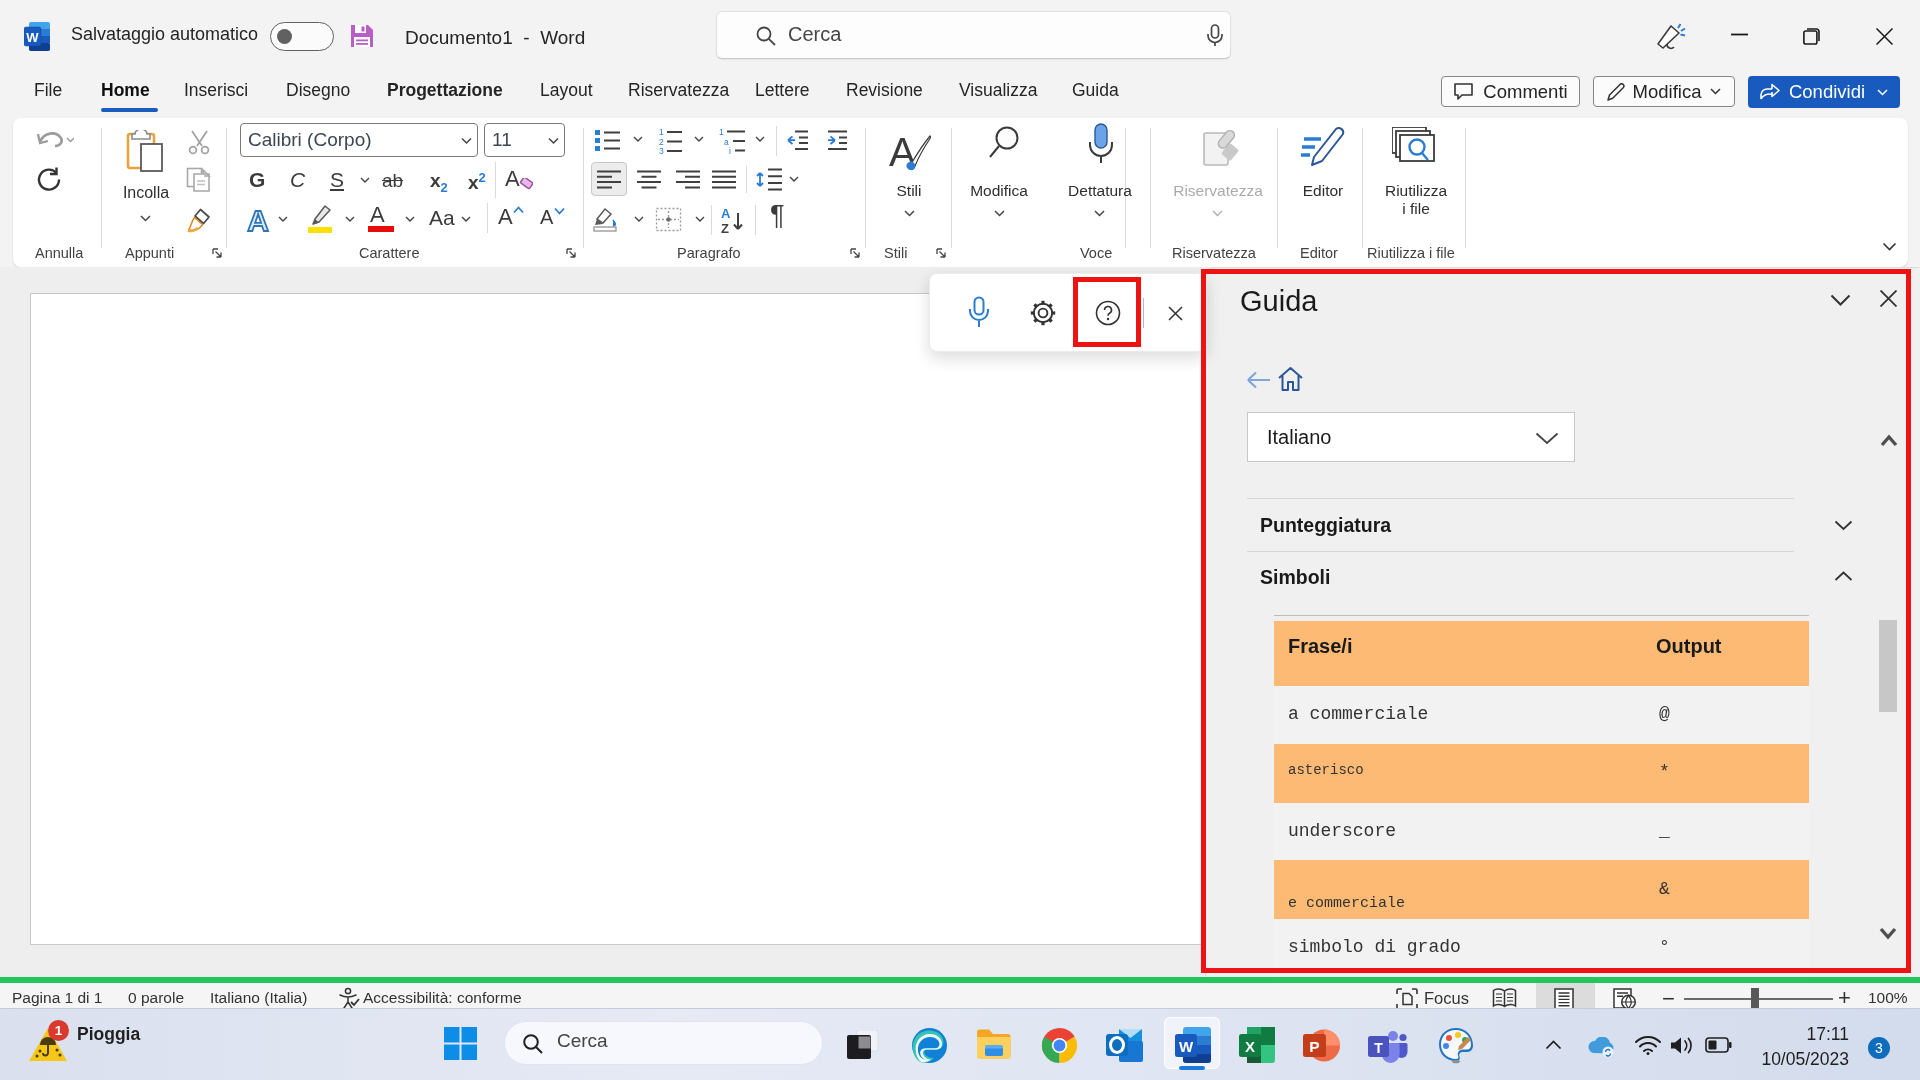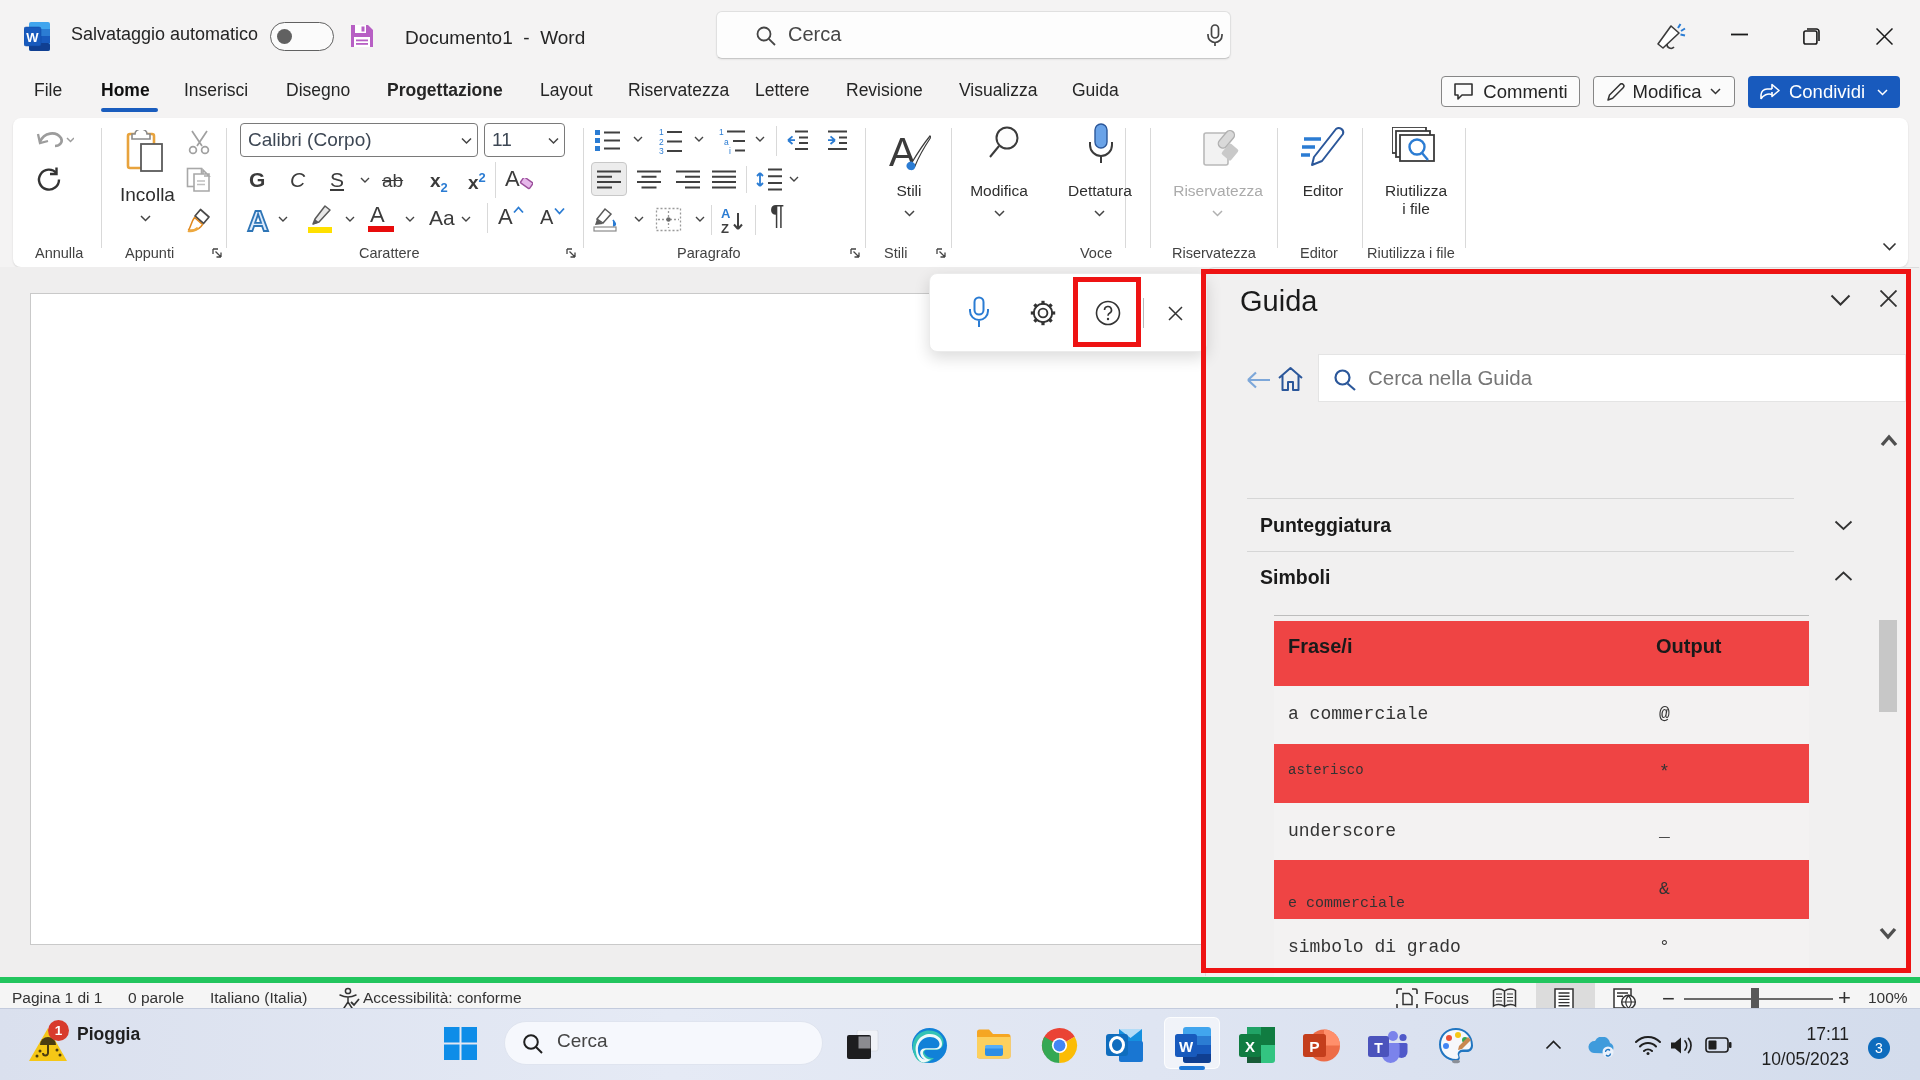--- a/index.html
+++ b/index.html
@@ -157,21 +157,21 @@
     <path d="M21.5 1.5 V 8 H 15" fill="none" stroke="#333" stroke-width="2.4"></path>
   </svg>
   <div class="rlabel" style="left:22px;">Annulla</div>
   <div class="rsep" style="left:88px;"></div>
 
   <svg class="abs" style="left:113px;top:12px" width="38" height="44" viewBox="0 0 38 44">
     <rect x="2" y="4" width="26" height="34" rx="2" fill="#fff" stroke="#e8a33d" stroke-width="2.6"></rect>
     <path d="M9 4 a6 5 0 0 1 12 0 h3 v5 h-18 v-5 z" fill="#fff" stroke="#8a8a8a" stroke-width="1.6"></path>
     <rect x="15" y="14" width="21" height="27" fill="#fff" stroke="#5a5a5a" stroke-width="1.8"></rect>
   </svg>
-  <div class="abs" style="left:107px;top:66px;width:52px;text-align:center;font-size:19px;color:#2e2e2e;">Incolla</div>
+  <div class="abs" style="left:107px;top:66px;width:52px;text-align:center;font-size:16px;color:#2e2e2e;">Incolla</div>
   <svg class="abs" style="left:127px;top:97px" width="11" height="7" viewBox="0 0 11 7">
       <path d="M1 1 L5.5 5.5 L10 1" fill="none" stroke="#444" stroke-width="1.5"></path>
     </svg>
   <svg class="abs" style="left:175px;top:12px" width="23" height="25" viewBox="0 0 23 25">
     <path d="M4 1 L14 16 M19 1 L9 16" stroke="#a0a0a0" stroke-width="1.7" fill="none"></path>
     <circle cx="5" cy="20" r="3.4" fill="none" stroke="#a0a0a0" stroke-width="1.7"></circle>
     <circle cx="17" cy="20" r="3.4" fill="none" stroke="#a0a0a0" stroke-width="1.7"></circle>
   </svg>
   <svg class="abs" style="left:173px;top:49px" width="25" height="26" viewBox="0 0 25 26">
     <rect x="1.5" y="1.5" width="14" height="18" fill="#fff" stroke="#a8a8a8" stroke-width="1.6"></rect>
@@ -432,46 +432,45 @@
       <path d="M0.5 0.5 L16.5 16.5 M16.5 0.5 L0.5 16.5" stroke="#333" stroke-width="1.8"></path>
     </svg>
 
   <svg class="abs" style="left:40px;top:103px" width="25" height="18" viewBox="0 0 25 18">
       <path d="M24 9 H2 M2 9 l8 -7.5 M2 9 l8 7.5" fill="none" stroke="#7da7d9" stroke-width="2.2"></path>
     </svg>
   <svg class="abs" style="left:71px;top:98px" width="27" height="26" viewBox="0 0 27 26">
       <path d="M2 12 L13.5 2 L25 12 M5.5 9.5 V24 H11 V16 h5 v8 h5.5 V9.5" fill="none" stroke="#2b579a" stroke-width="2" stroke-linejoin="round"></path>
     </svg>
 
-  <div class="abs" style="left:112px;top:86px;width:588px;height:48px;background:#fff;border:1px solid #e4e4e4;">
-    <svg class="abs" style="left:14px;top:13px" width="24" height="23" viewBox="0 0 24 23">
-        <circle cx="9.5" cy="9.5" r="7" fill="none" stroke="#2b579a" stroke-width="2.2"></circle>
-        <line x1="14.5" y1="15.5" x2="22" y2="22" stroke="#2b579a" stroke-width="2.2"></line>
-      </svg>
-    <div class="abs" style="left:49px;top:11px;font-size:20.5px;color:#767676;">Cerca nella Guida</div>
+
+  <div class="abs" style="left:41px;top:144px;width:328px;height:50px;background:#fff;border:1px solid #c8c8c8;">
+    <div class="abs" style="left:19px;top:13px;font-size:20px;color:#1a1a1a;">Italiano</div>
+    <svg class="abs" style="left:287px;top:19px" width="24" height="13" viewBox="0 0 24 13">
+        <path d="M1.5 1.5 L12 11 L22.5 1.5" fill="none" stroke="#444" stroke-width="1.8"></path>
+      </svg>
   </div>
-
 
   <svg class="abs" style="left:674px;top:165px" width="18" height="17" viewBox="0 0 18 17">
       <path d="M2 12 L9 4 L16 12" fill="none" stroke="#4f4f4f" stroke-width="3.4"></path>
     </svg>
 
   <div class="abs" style="left:41px;top:230px;width:547px;height:1px;background:#d6d6d6;"></div>
   <div class="abs" style="left:54px;top:246px;font-size:19.5px;font-weight:bold;color:#1a1a1a;">Punteggiatura</div>
   <svg class="abs" style="left:628px;top:252px" width="19" height="11" viewBox="0 0 19 11">
       <path d="M1.5 1.5 L9.5 9 L17.5 1.5" fill="none" stroke="#333" stroke-width="1.8"></path>
     </svg>
   <div class="abs" style="left:41px;top:283px;width:547px;height:1px;background:#d6d6d6;"></div>
   <div class="abs" style="left:54px;top:298px;font-size:19.5px;font-weight:bold;color:#1a1a1a;">Simboli</div>
   <svg class="abs" style="left:628px;top:303px" width="19" height="11" viewBox="0 0 19 11">
       <path d="M1.5 9 L9.5 1.5 L17.5 9" fill="none" stroke="#333" stroke-width="1.8"></path>
     </svg>
 
   <div class="abs" style="left:68px;top:347px;width:535px;height:1px;background:#bdbdbd;"></div>
-  <div class="abs" style="left:68px;top:353px;width:535px;height:356px;background:#ef4444;overflow:hidden;font-family:'Liberation Mono',monospace;">
+  <div class="abs" style="left:68px;top:353px;width:535px;height:356px;background:#fdba74;overflow:hidden;font-family:'Liberation Mono',monospace;">
     <div class="abs" style="left:14px;top:14px;font-size:20px;font-weight:bold;color:#1a1a1a;font-family:'Liberation Sans',sans-serif;">Frase/i</div>
     <div class="abs" style="left:382px;top:14px;font-size:20px;font-weight:bold;color:#1a1a1a;font-family:'Liberation Sans',sans-serif;">Output</div>
     <div class="abs" style="left:0;top:65px;width:535px;height:58px;background:#f3f2f2;"></div>
     <div class="abs" style="left:14px;top:83px;font-size:18px;color:#333;">a commerciale</div>
     <div class="abs" style="left:385px;top:83px;font-size:18px;color:#333;">@</div>
     <div class="abs" style="left:14px;top:141px;font-size:14px;color:#333;">asterisco</div>
     <div class="abs" style="left:385px;top:141px;font-size:18px;color:#333;">*</div>
     <div class="abs" style="left:0;top:182px;width:535px;height:57px;background:#f3f2f2;"></div>
     <div class="abs" style="left:14px;top:200px;font-size:18px;color:#333;">underscore</div>
     <div class="abs" style="left:385px;top:200px;font-size:18px;color:#333;">_</div>

